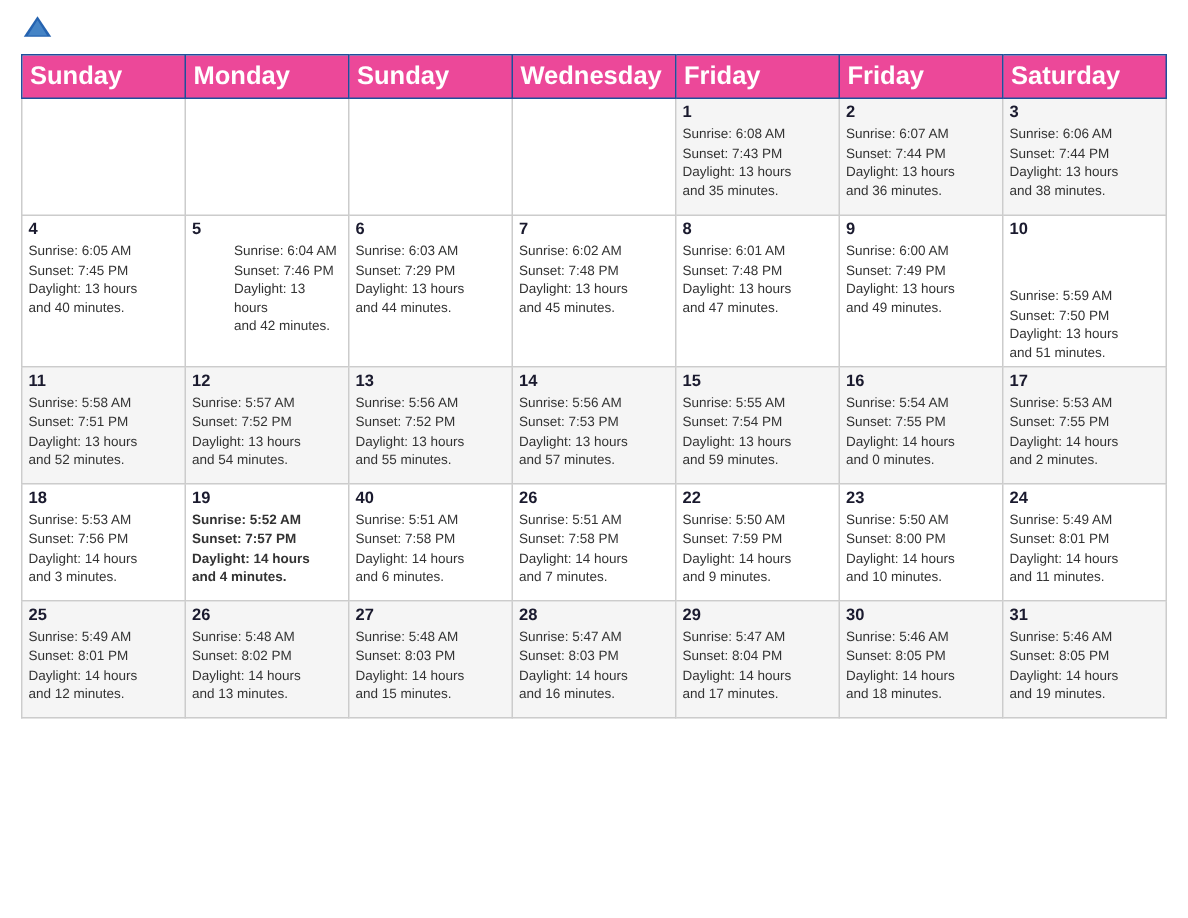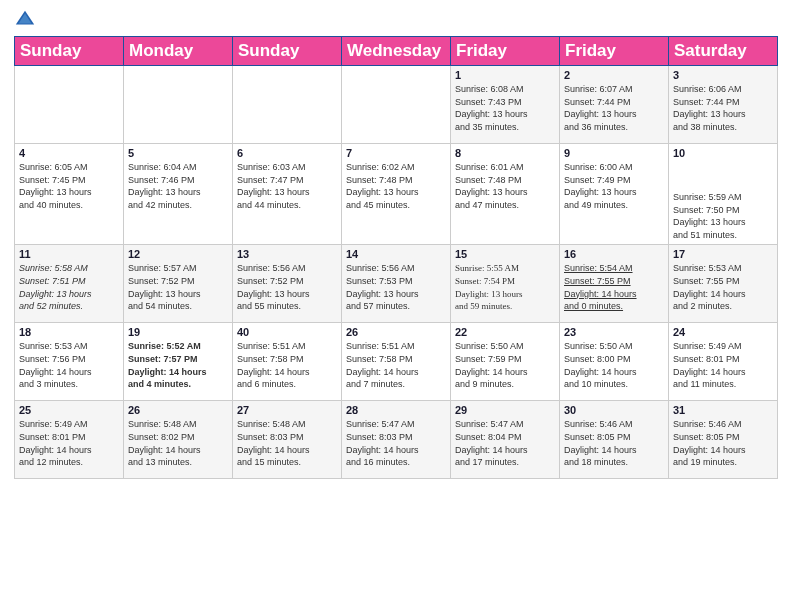--- a/index.html
+++ b/index.html
@@ -170,29 +170,29 @@
         <tr>
           <td>
             <span class="day-num">4</span>
             <div class="day-info" style="white-space: pre-line;">Sunrise: 6:05 AM
 Sunset: 7:45 PM
 Daylight: 13 hours
 and 40 minutes.</div>
           </td>
           <td>
             <span class="day-num">5</span>
-            <div class="day-info" style="white-space: pre-line;">Sunrise: 6:04 AM
+            <div class="day-info" style="white-space: pre-line; margin-left: 28px;">Sunrise: 6:04 AM
 Sunset: 7:46 PM
 Daylight: 13 hours
 and 42 minutes.</div>
           </td>
           <td>
             <span class="day-num">6</span>
             <div class="day-info" style="white-space: pre-line;">Sunrise: 6:03 AM
-Sunset: 7:47 PM
+Sunset: 7:29 PM
 Daylight: 13 hours
 and 44 minutes.</div>
           </td>
           <td>
             <span class="day-num">7</span>
             <div class="day-info" style="white-space: pre-line;">Sunrise: 6:02 AM
 Sunset: 7:48 PM
 Daylight: 13 hours
 and 45 minutes.</div>
           </td>
@@ -214,21 +214,21 @@
             <span class="day-num">10</span>
             <div class="day-info" style="white-space: pre-line; margin-top: 32px;">Sunrise: 5:59 AM
 Sunset: 7:50 PM
 Daylight: 13 hours
 and 51 minutes.</div>
           </td>
         </tr>
         <tr>
           <td>
             <span class="day-num">11</span>
-            <div class="day-info" style="white-space: pre-line; font-style: italic;">Sunrise: 5:58 AM
+            <div class="day-info" style="white-space: pre-line;">Sunrise: 5:58 AM
 Sunset: 7:51 PM
 Daylight: 13 hours
 and 52 minutes.</div>
           </td>
           <td>
             <span class="day-num">12</span>
             <div class="day-info" style="white-space: pre-line;">Sunrise: 5:57 AM
 Sunset: 7:52 PM
 Daylight: 13 hours
 and 54 minutes.</div>
@@ -242,28 +242,28 @@
           </td>
           <td>
             <span class="day-num">14</span>
             <div class="day-info" style="white-space: pre-line;">Sunrise: 5:56 AM
 Sunset: 7:53 PM
 Daylight: 13 hours
 and 57 minutes.</div>
           </td>
           <td>
             <span class="day-num">15</span>
-            <div class="day-info" style="white-space: pre-line; font-family: Liberation Serif, serif;">Sunrise: 5:55 AM
+            <div class="day-info" style="white-space: pre-line;">Sunrise: 5:55 AM
 Sunset: 7:54 PM
 Daylight: 13 hours
 and 59 minutes.</div>
           </td>
           <td>
             <span class="day-num">16</span>
-            <div class="day-info" style="white-space: pre-line; text-decoration: underline;">Sunrise: 5:54 AM
+            <div class="day-info" style="white-space: pre-line;">Sunrise: 5:54 AM
 Sunset: 7:55 PM
 Daylight: 14 hours
 and 0 minutes.</div>
           </td>
           <td>
             <span class="day-num">17</span>
             <div class="day-info" style="white-space: pre-line;">Sunrise: 5:53 AM
 Sunset: 7:55 PM
 Daylight: 14 hours
 and 2 minutes.</div>

